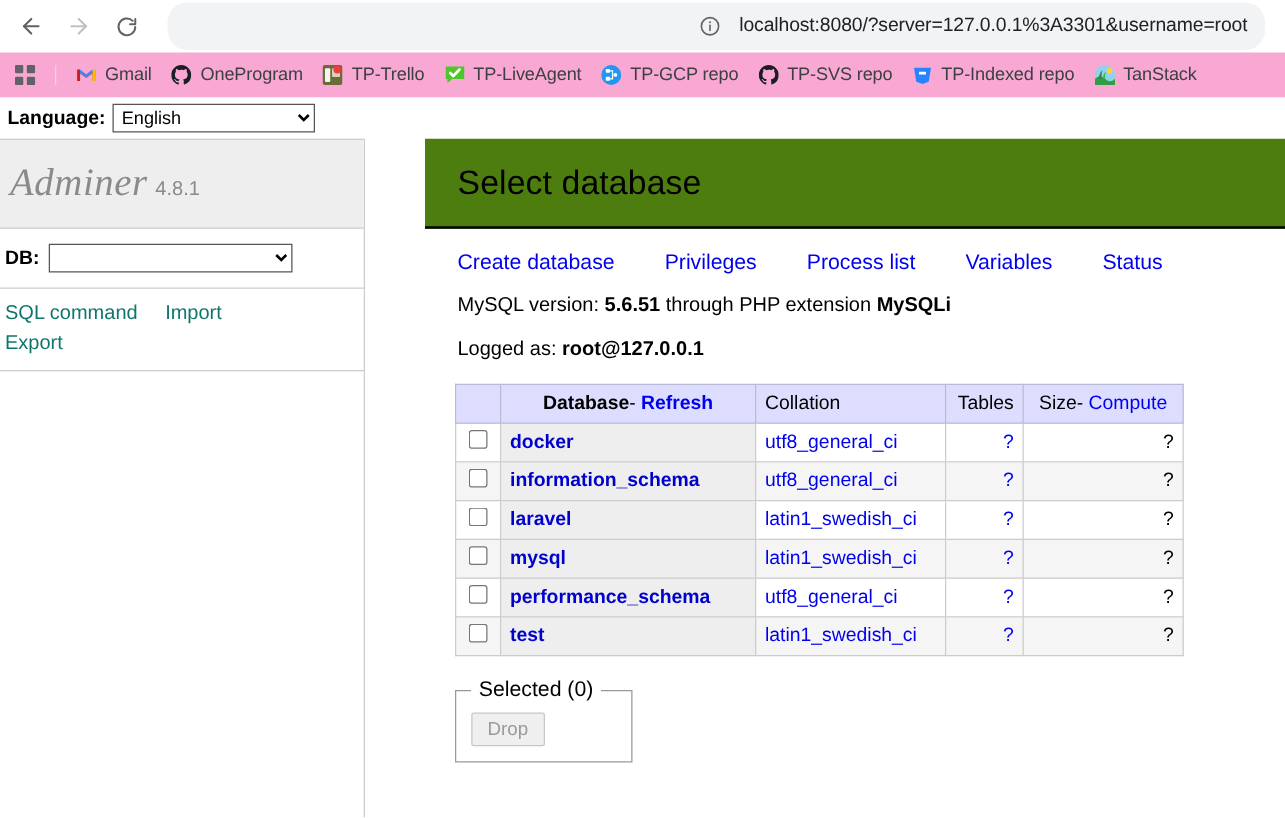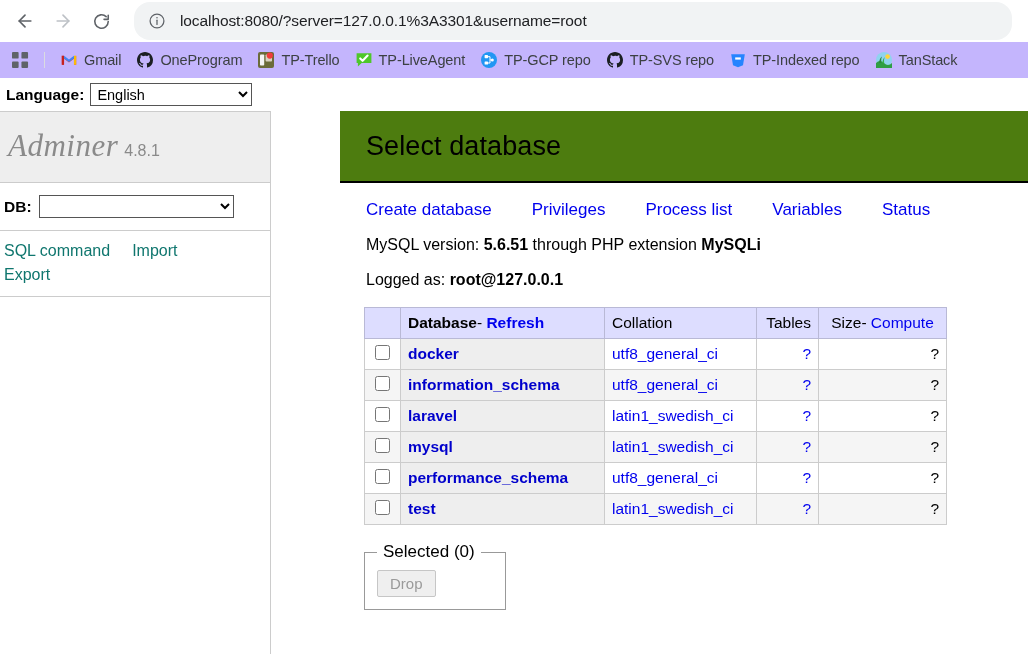--- a/index.html
+++ b/index.html
@@ -37,20 +37,21 @@
   .omnibox {
     flex: 1 1 auto;
     height: 38px;
     margin-left: 12px;
     margin-right: 8px;
     background: #f1f3f4;
     border-radius: 16px;
     display: flex;
     align-items: center;
     padding: 0 14px;
+    justify-content: flex-end;
   }
   .omnibox .info-icon {
     width: 18px; height: 18px;
     flex: 0 0 auto;
     margin-right: 14px;
     color: #5f6368;
   }
   .omnibox .url-text {
     font-size: 15.5px;
     color: #202124;
@@ -58,21 +59,21 @@
     overflow: hidden;
     letter-spacing: -0.1px;
   }
 
   
   .bookmarks {
     height: 36px;
     display: flex;
     align-items: center;
     padding: 0 6px;
-    background: #c4b5fd;
+    background: #f9a8d4;
     overflow: hidden;
     white-space: nowrap;
   }
   .bm-apps {
     width: 28px; height: 24px;
     display: flex; align-items: center; justify-content: center;
     margin-right: 2px;
     flex: 0 0 auto;
   }
   .bm-sep {
@@ -151,21 +152,21 @@
   .breadcrumb a {
     color: #0000cc;
     text-decoration: none;
   }
   .breadcrumb .sep { color: #000; }
 
   
   .sidebar {
     position: absolute;
     left: 0; top: 33px;
-    width: 271px;
+    width: 292px;
     bottom: 0;
     border-right: 1px solid #cccccc;
     background: #fff;
   }
   .logo-band {
     background: #eeeeee;
     border-bottom: 1px solid #cccccc;
     border-top: 1px solid #cccccc;
     padding: 16px 0 18px 8px;
     height: 72px;
@@ -267,21 +268,21 @@
     height: 31px;
     color: #000;
   }
   table.dbs thead th {
     background: #ddddff;
     font-weight: bold;
     text-align: left;
     border-color: #b9b9d6;
   }
   table.dbs thead th.th-check { width: 36px; padding: 3px 4px; }
-  table.dbs thead th.th-db { width: 204px; }
+  table.dbs thead th.th-db { width: 204px; text-align: center; }
   table.dbs thead th.th-coll { width: 152px; font-weight: normal; margin-top: 10px; }
   table.dbs thead th.th-tables { width: 62px; font-weight: normal; text-align: right; }
   table.dbs thead th.th-size { width: 128px; font-weight: normal; text-align: center; }
   table.dbs thead a {
     color: #0000ee;
     text-decoration: none;
   }
   table.dbs thead .dash { font-weight: normal; color: #000; }
   table.dbs tbody tr.odd td { background: #ffffff; }
   table.dbs tbody tr.even td { background: #f5f5f5; }

